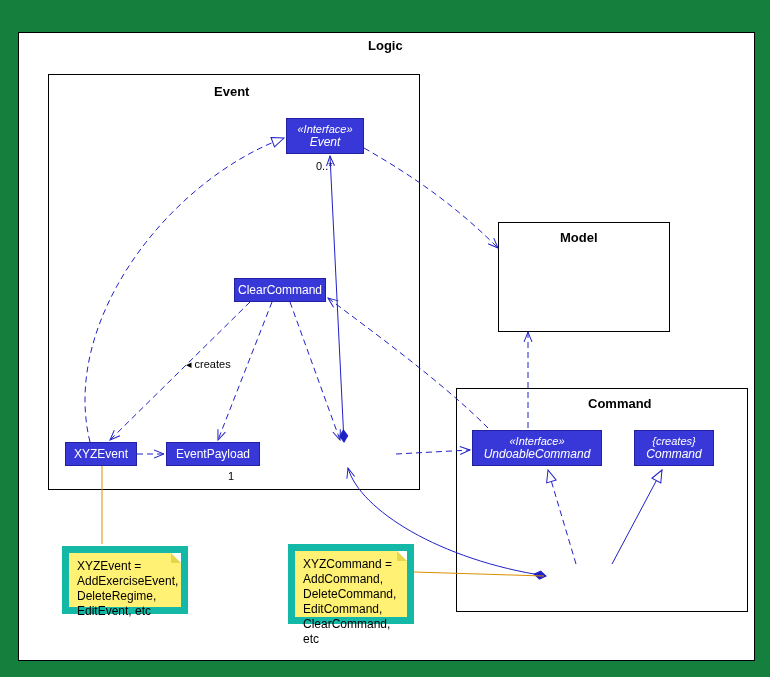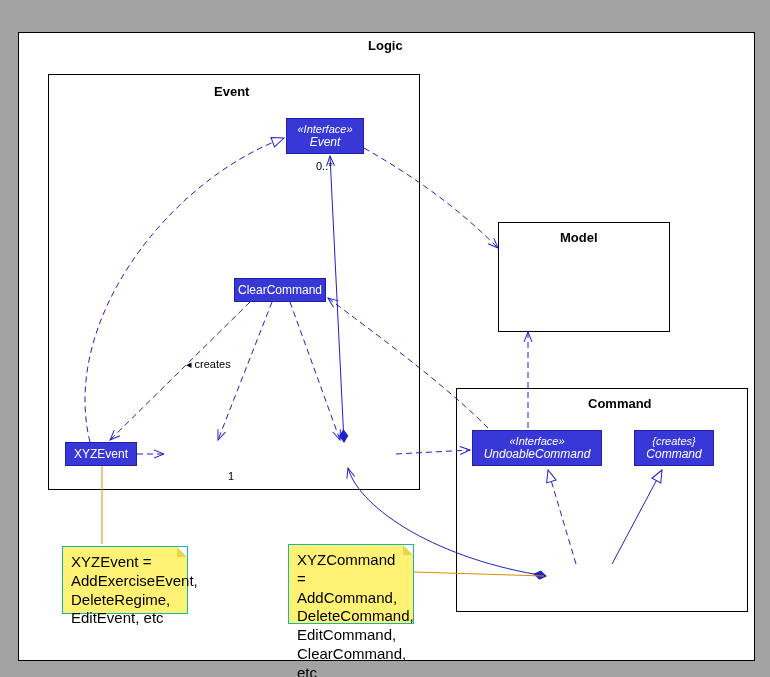--- a/index.html
+++ b/index.html
@@ -1,25 +1,25 @@
 <!DOCTYPE html>
 <html><head>
 <meta charset="utf-8">
 <style>
   html,body{margin:0;padding:0;font-family:Arial,Helvetica,sans-serif;background:#fff}
-  .canvas{position:relative;width:770px;height:677px;background:#a3a3a3}
+  .canvas{position:relative;width:770px;height:677px;background:#15803d}
   .pkg{position:absolute;border:1px solid #000;background:#fff}
   .pkg-label{position:absolute;font-weight:bold;font-size:13px}
   .cls{position:absolute;background:#3838d8;color:#fff;border:1px solid #2020a0;
        display:flex;flex-direction:column;align-items:center;justify-content:center;
        font-size:12px;text-align:center;padding:3px 6px;box-sizing:border-box}
   .cls .stereo{font-style:italic;font-size:11px}
   .cls .name{font-style:italic}
-  .note{position:absolute;background:#fff173;border:1px solid #14b8a6;
-        font-size:15px;padding:6px 8px;box-sizing:border-box;line-height:1.25}
+  .note{position:absolute;background:#fff173;border:7px solid #14b8a6;
+        font-size:12px;padding:6px 8px;box-sizing:border-box;line-height:1.25}
   .note::after{content:"";position:absolute;top:0;right:0;width:0;height:0;
                border-left:10px solid #e6d64a;border-top:10px solid #fff}
   .lbl{position:absolute;font-size:11px;color:#000}
   svg{position:absolute;top:0;left:0;pointer-events:none}
 </style>
 </head>
 <body>
 
 <div class="canvas">
 
@@ -41,20 +41,23 @@
   </div>
 
   <div class="cls" style="left:234px;top:278px;width:92px;height:24px">
     <span>ClearCommand</span>
   </div>
 
   <div class="cls" style="left:65px;top:442px;width:72px;height:24px">
     <span>XYZEvent</span>
   </div>
 
+  <div class="cls" style="left:166px;top:442px;width:94px;height:24px">
+    <span>EventPayload</span>
+  </div>
 
 
   <div class="cls" style="left:472px;top:430px;width:130px;height:36px">
     <span class="stereo">«Interface»</span>
     <span class="name">UndoableCommand</span>
   </div>
 
   <div class="cls" style="left:634px;top:430px;width:80px;height:36px">
     <span class="stereo">{creates}</span>
     <span class="name">Command</span>

